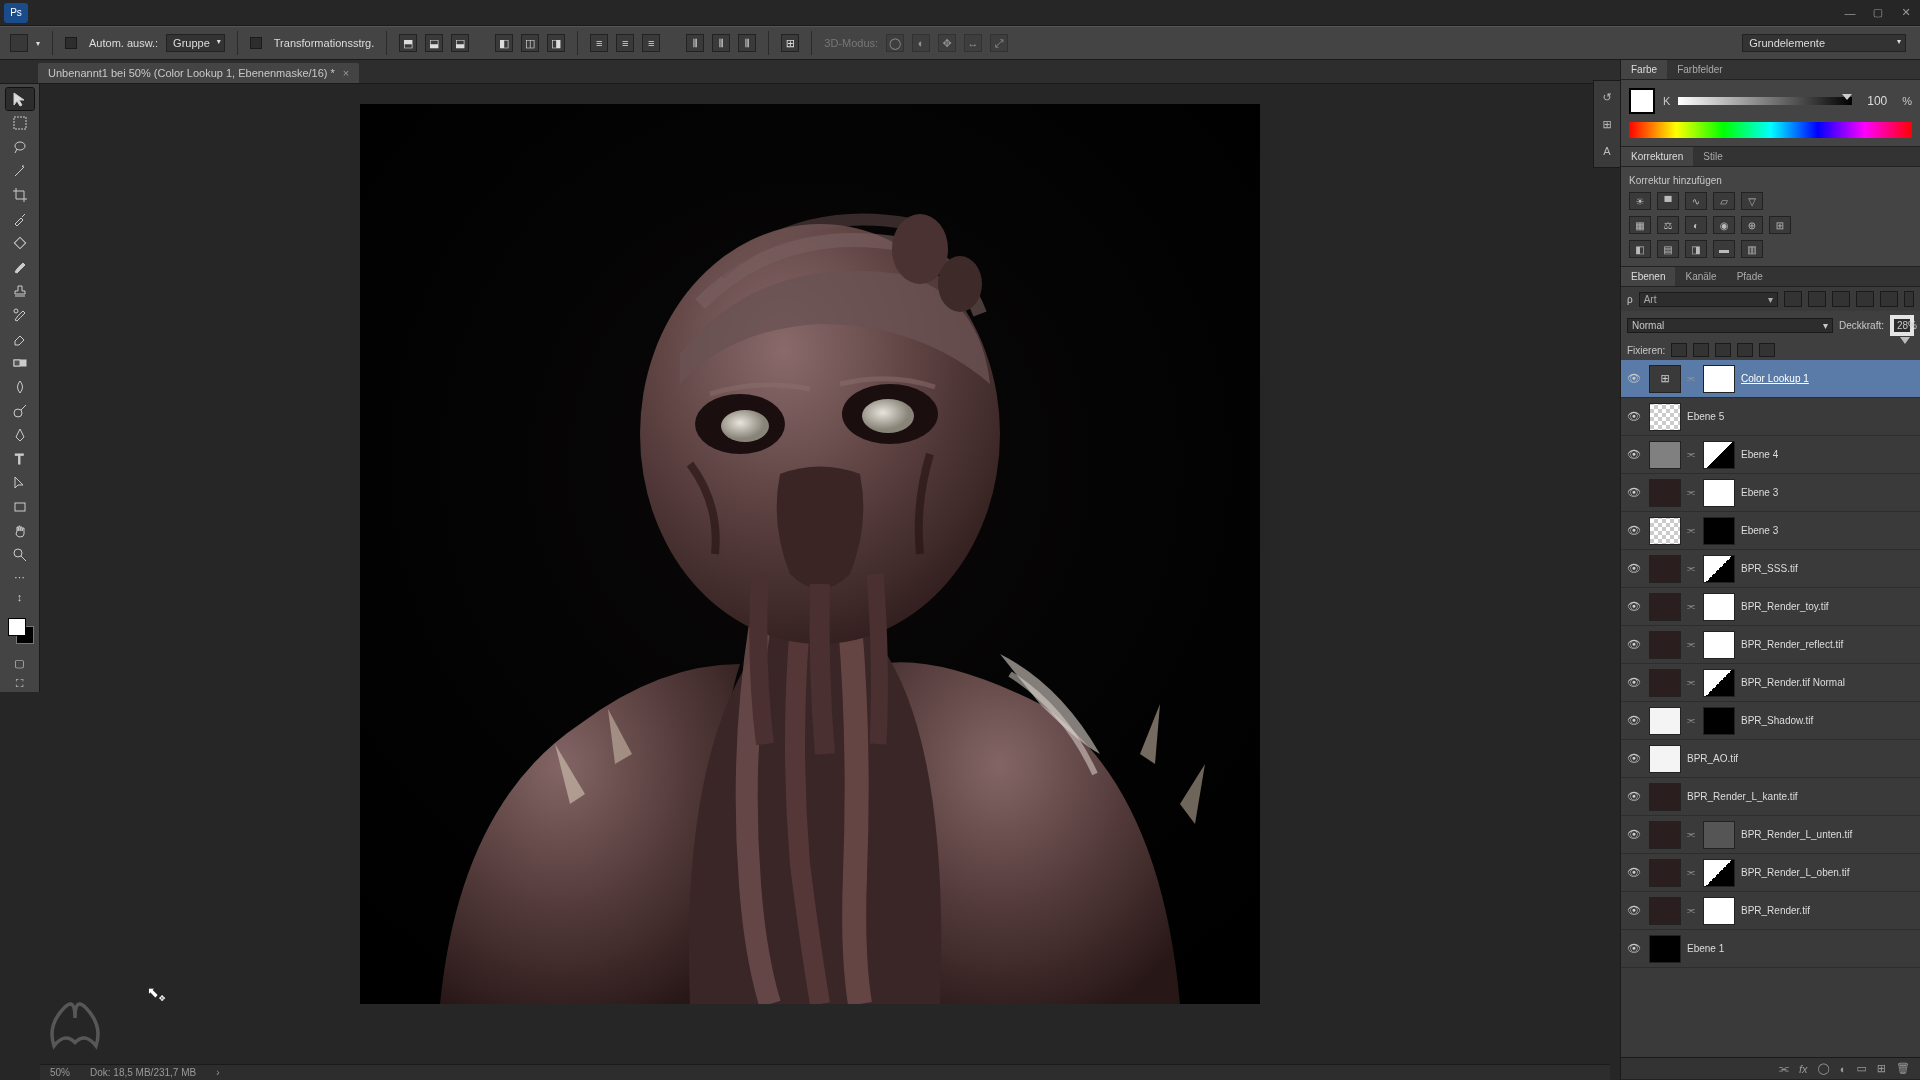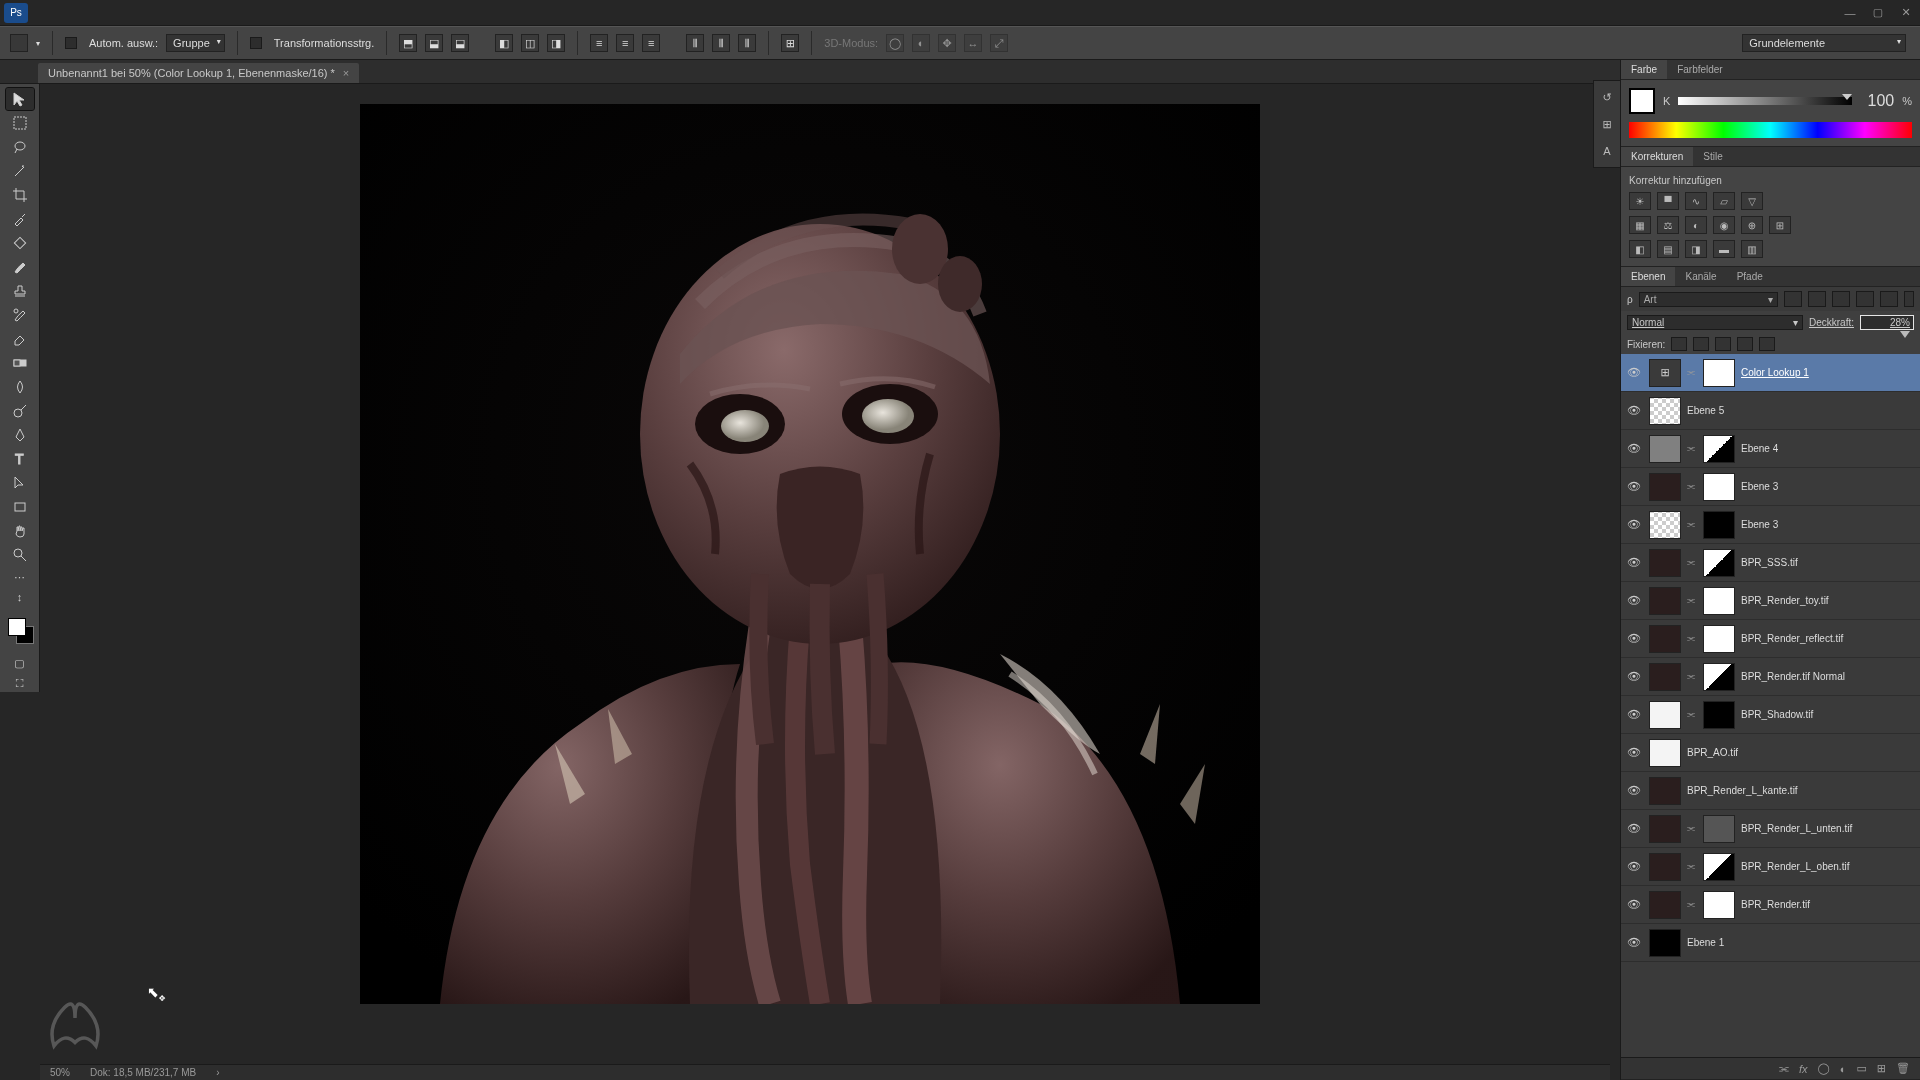--- a/index.html
+++ b/index.html
@@ -62,38 +62,38 @@
 .ptab{ padding:4px 10px; font-size:10px; color:#aaa;}
 .ptab.active{ background:#444; color:#ddd;}
 .panel-body{ padding:8px; background:#444;}
 
 
 .color-body{ display:flex; gap:8px; align-items:center;}
 .color-swatch-big{ width:26px;height:26px; background:#fff; border:2px solid #000; position:relative;}
 .color-swatch-big::after{content:"";position:absolute;right:-6px;bottom:-6px;width:22px;height:22px;background:#000;border:1px solid #777;z-index:-1;}
 .k-slider{ flex:1; height:8px; background:linear-gradient(to right,#fff,#000); position:relative;}
 .k-slider .knob{position:absolute; right:0; top:-3px; width:0;height:0;border-left:5px solid transparent;border-right:5px solid transparent;border-top:6px solid #ccc;}
-.k-val{ width:34px; font-size:16px; color:#ddd; text-align:right;}
+.k-val{ width:34px; font-size:12px; color:#ddd; text-align:center;}
 .spectrum{ height:16px; margin-top:8px; background:linear-gradient(to right, red,yellow,lime,cyan,blue,magenta,red);}
 
 
 .adj-body{ font-size:10px;}
 .adj-row{ display:flex; gap:6px; margin-top:6px;}
 .adj-btn{ width:22px;height:18px; background:#3a3a3a;border:1px solid #222;display:flex;align-items:center;justify-content:center;color:#bbb;}
 
 
 .layers-panel{ flex:1; display:flex; flex-direction:column; min-height:0;}
 .layers-head{ padding:4px 6px; display:flex; gap:6px; align-items:center; background:#3a3a3a; font-size:10px;}
 .layers-head .search{ flex:1; background:#2d2d2d;border:1px solid #1a1a1a; padding:1px 4px; position:relative; color:#aaa;}
 .layers-head .search::after{content:"▾";position:absolute;right:4px;}
 .layers-head .hi{ width:18px;height:16px; background:#333;border:1px solid #1a1a1a;}
-.blend-row{ display:flex; align-items:center; gap:6px; padding:4px 6px; background:#3f3f3f;font-size:10px;text-decoration:underline;}
+.blend-row{ display:flex; align-items:center; gap:6px; padding:4px 6px; background:#3f3f3f;font-size:10px;}
 .blend-dd{ flex:1; background:#2d2d2d;border:1px solid #1a1a1a; padding:1px 4px;position:relative;}
 .blend-dd::after{content:"▾";position:absolute;right:4px;}
-.opacity-val{ width:54px; background:#2d2d2d;border:1px solid #e5e5e5;padding:1px 3px;text-align:right;}
+.opacity-val{ width:24px; background:#2d2d2d;border:4px solid #e5e5e5;padding:1px 3px;text-align:right;}
 .lock-row{ display:flex;align-items:center;gap:6px;padding:3px 6px; background:#3f3f3f;font-size:10px; position:relative;}
 .lock-row .li{width:16px;height:14px;background:#333;border:1px solid #1a1a1a;}
 .lock-row .fill-knob{position:absolute; right:10px; top:-3px; width:0;height:0;border-left:5px solid transparent;border-right:5px solid transparent;border-top:7px solid #bbb;}
 
 .layers-list{ flex:1; overflow-y:auto; background:#3a3a3a;}
 .layer{ display:flex; align-items:center; height:38px; border-bottom:1px solid #2d2d2d; padding:0 4px; gap:6px;}
 .layer.sel{ background:#5a7aa8;}
 .layer .eye{ width:18px; text-align:center; color:#ccc; cursor:default;}
 .layer .thumb{ width:32px;height:28px; background:#888; border:1px solid #222; flex-shrink:0; background-size:cover; background-position:center;}
 .layer .thumb.transp{ background:repeating-conic-gradient(#ccc 0% 25%, #fff 0% 50%) 0/8px 8px;}

